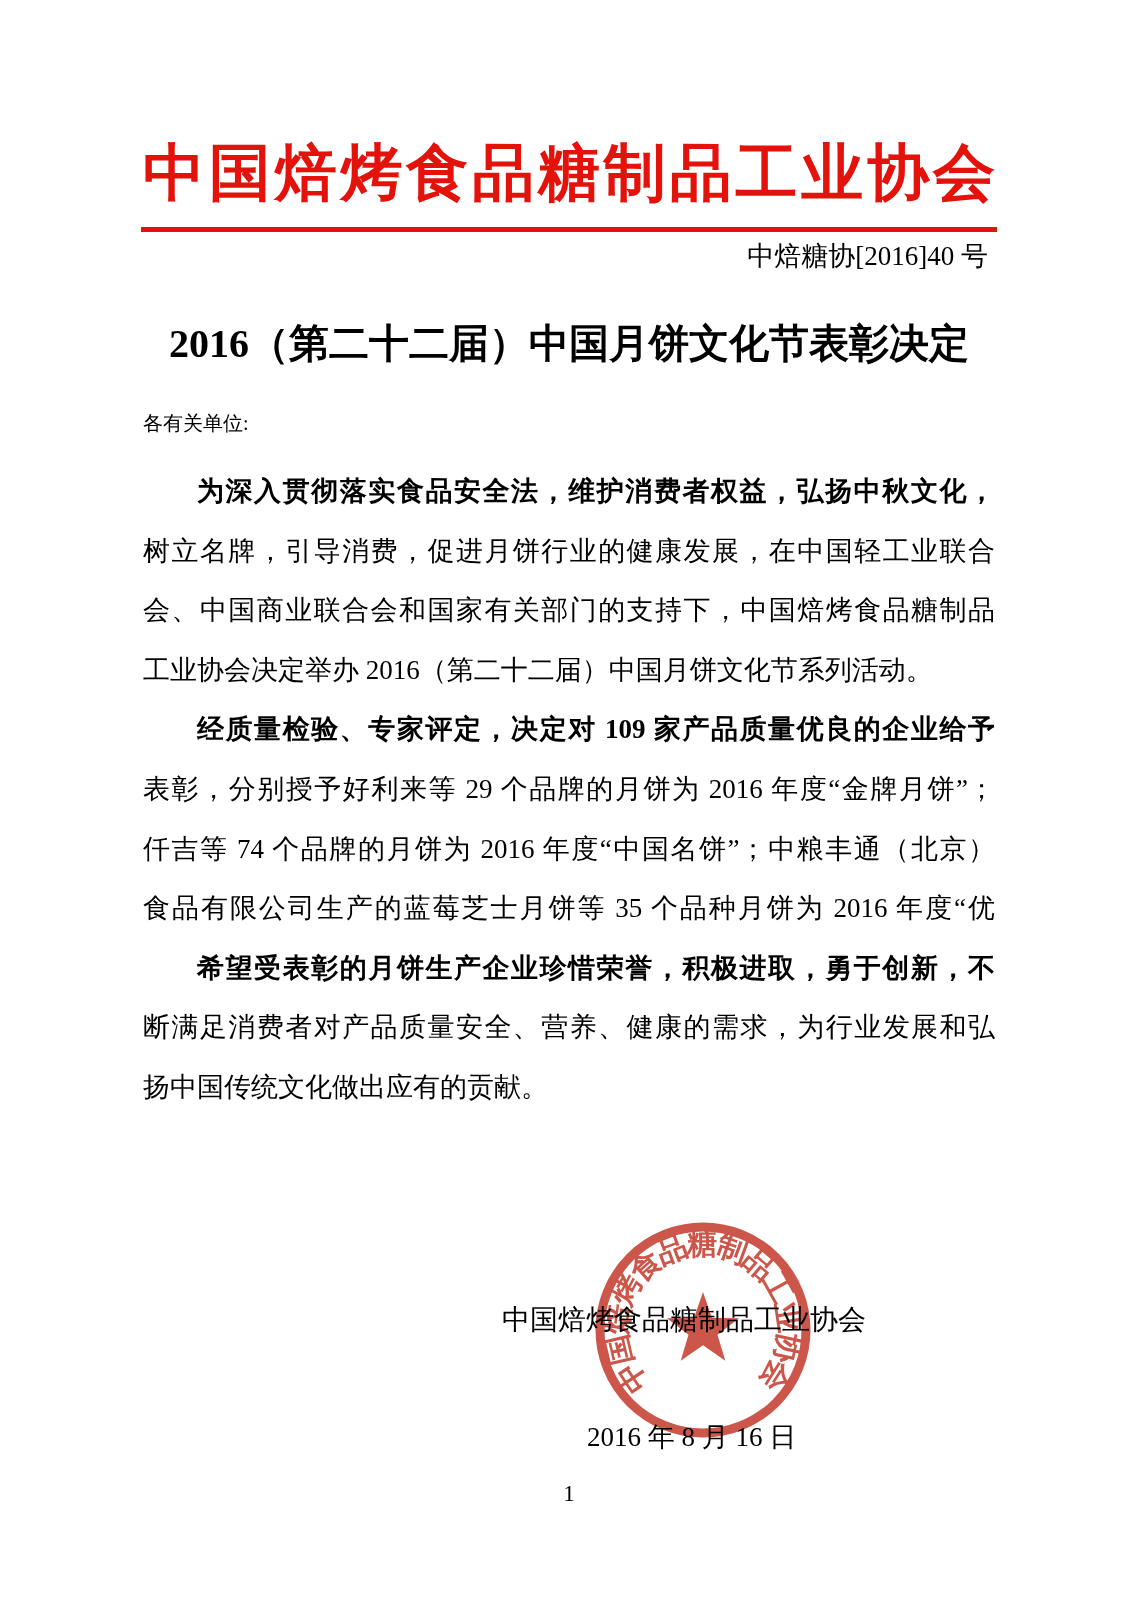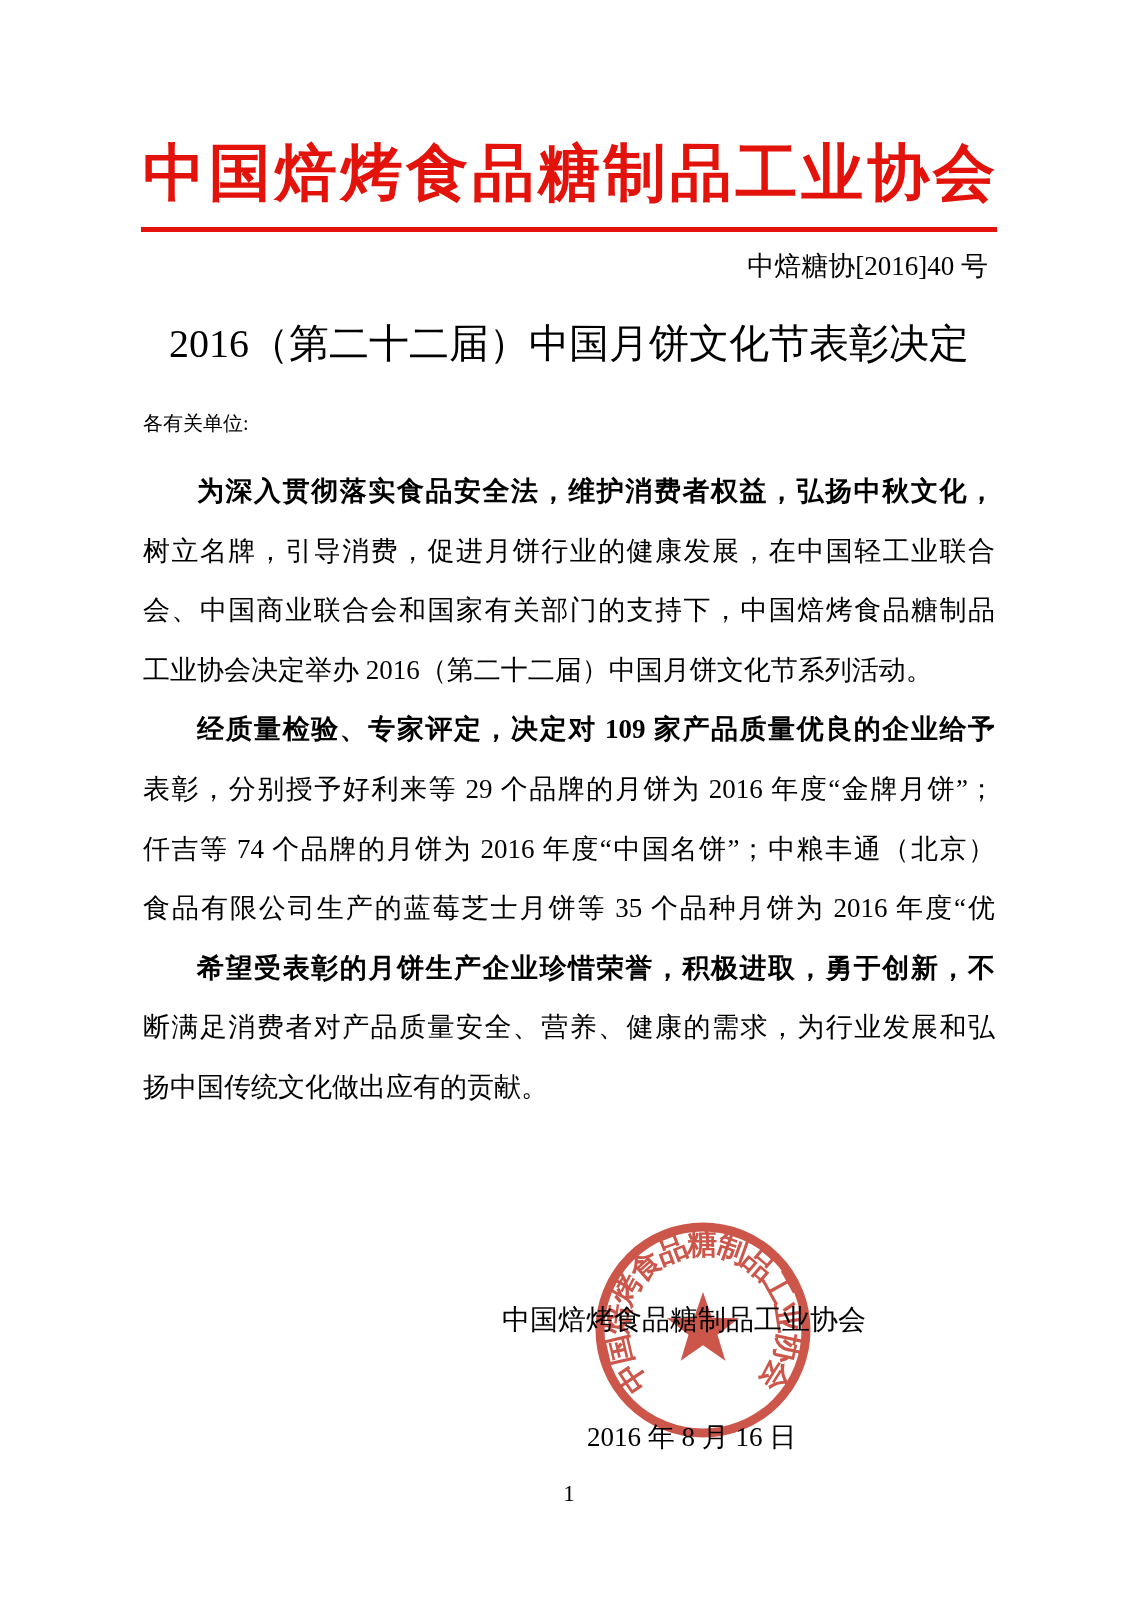--- a/index.html
+++ b/index.html
@@ -17,26 +17,26 @@
     left: 143px; top: 130px; width: 852px; height: 86px;
     font-size: 62px; font-weight: 700; color: #e3120b;
     line-height: 86px; white-space: nowrap;
     text-align: justify; text-align-last: justify;
   }
   .red-rule {
     left: 141px; top: 227px; width: 856px; height: 5px;
     background: #e3120b;
   }
   .doc-number {
-    left: 143px; top: 246px; width: 845px;
+    left: 143px; top: 236px; width: 845px;
     font-size: 27px; line-height: 40px; text-align: right;
   }
   .doc-title {
     left: 143px; top: 314px; width: 852px;
-    font-size: 40px; font-weight: 400; line-height: 60px;
+    font-size: 40px; font-weight: 700; line-height: 60px;
     text-align: center; white-space: nowrap;
   }
   .salutation {
     left: 143px; top: 398px; width: 852px;
     font-size: 20px; line-height: 50px;
   }
   .body-block {
     left: 143px; top: 462px; width: 852px;
   }
   .line {

